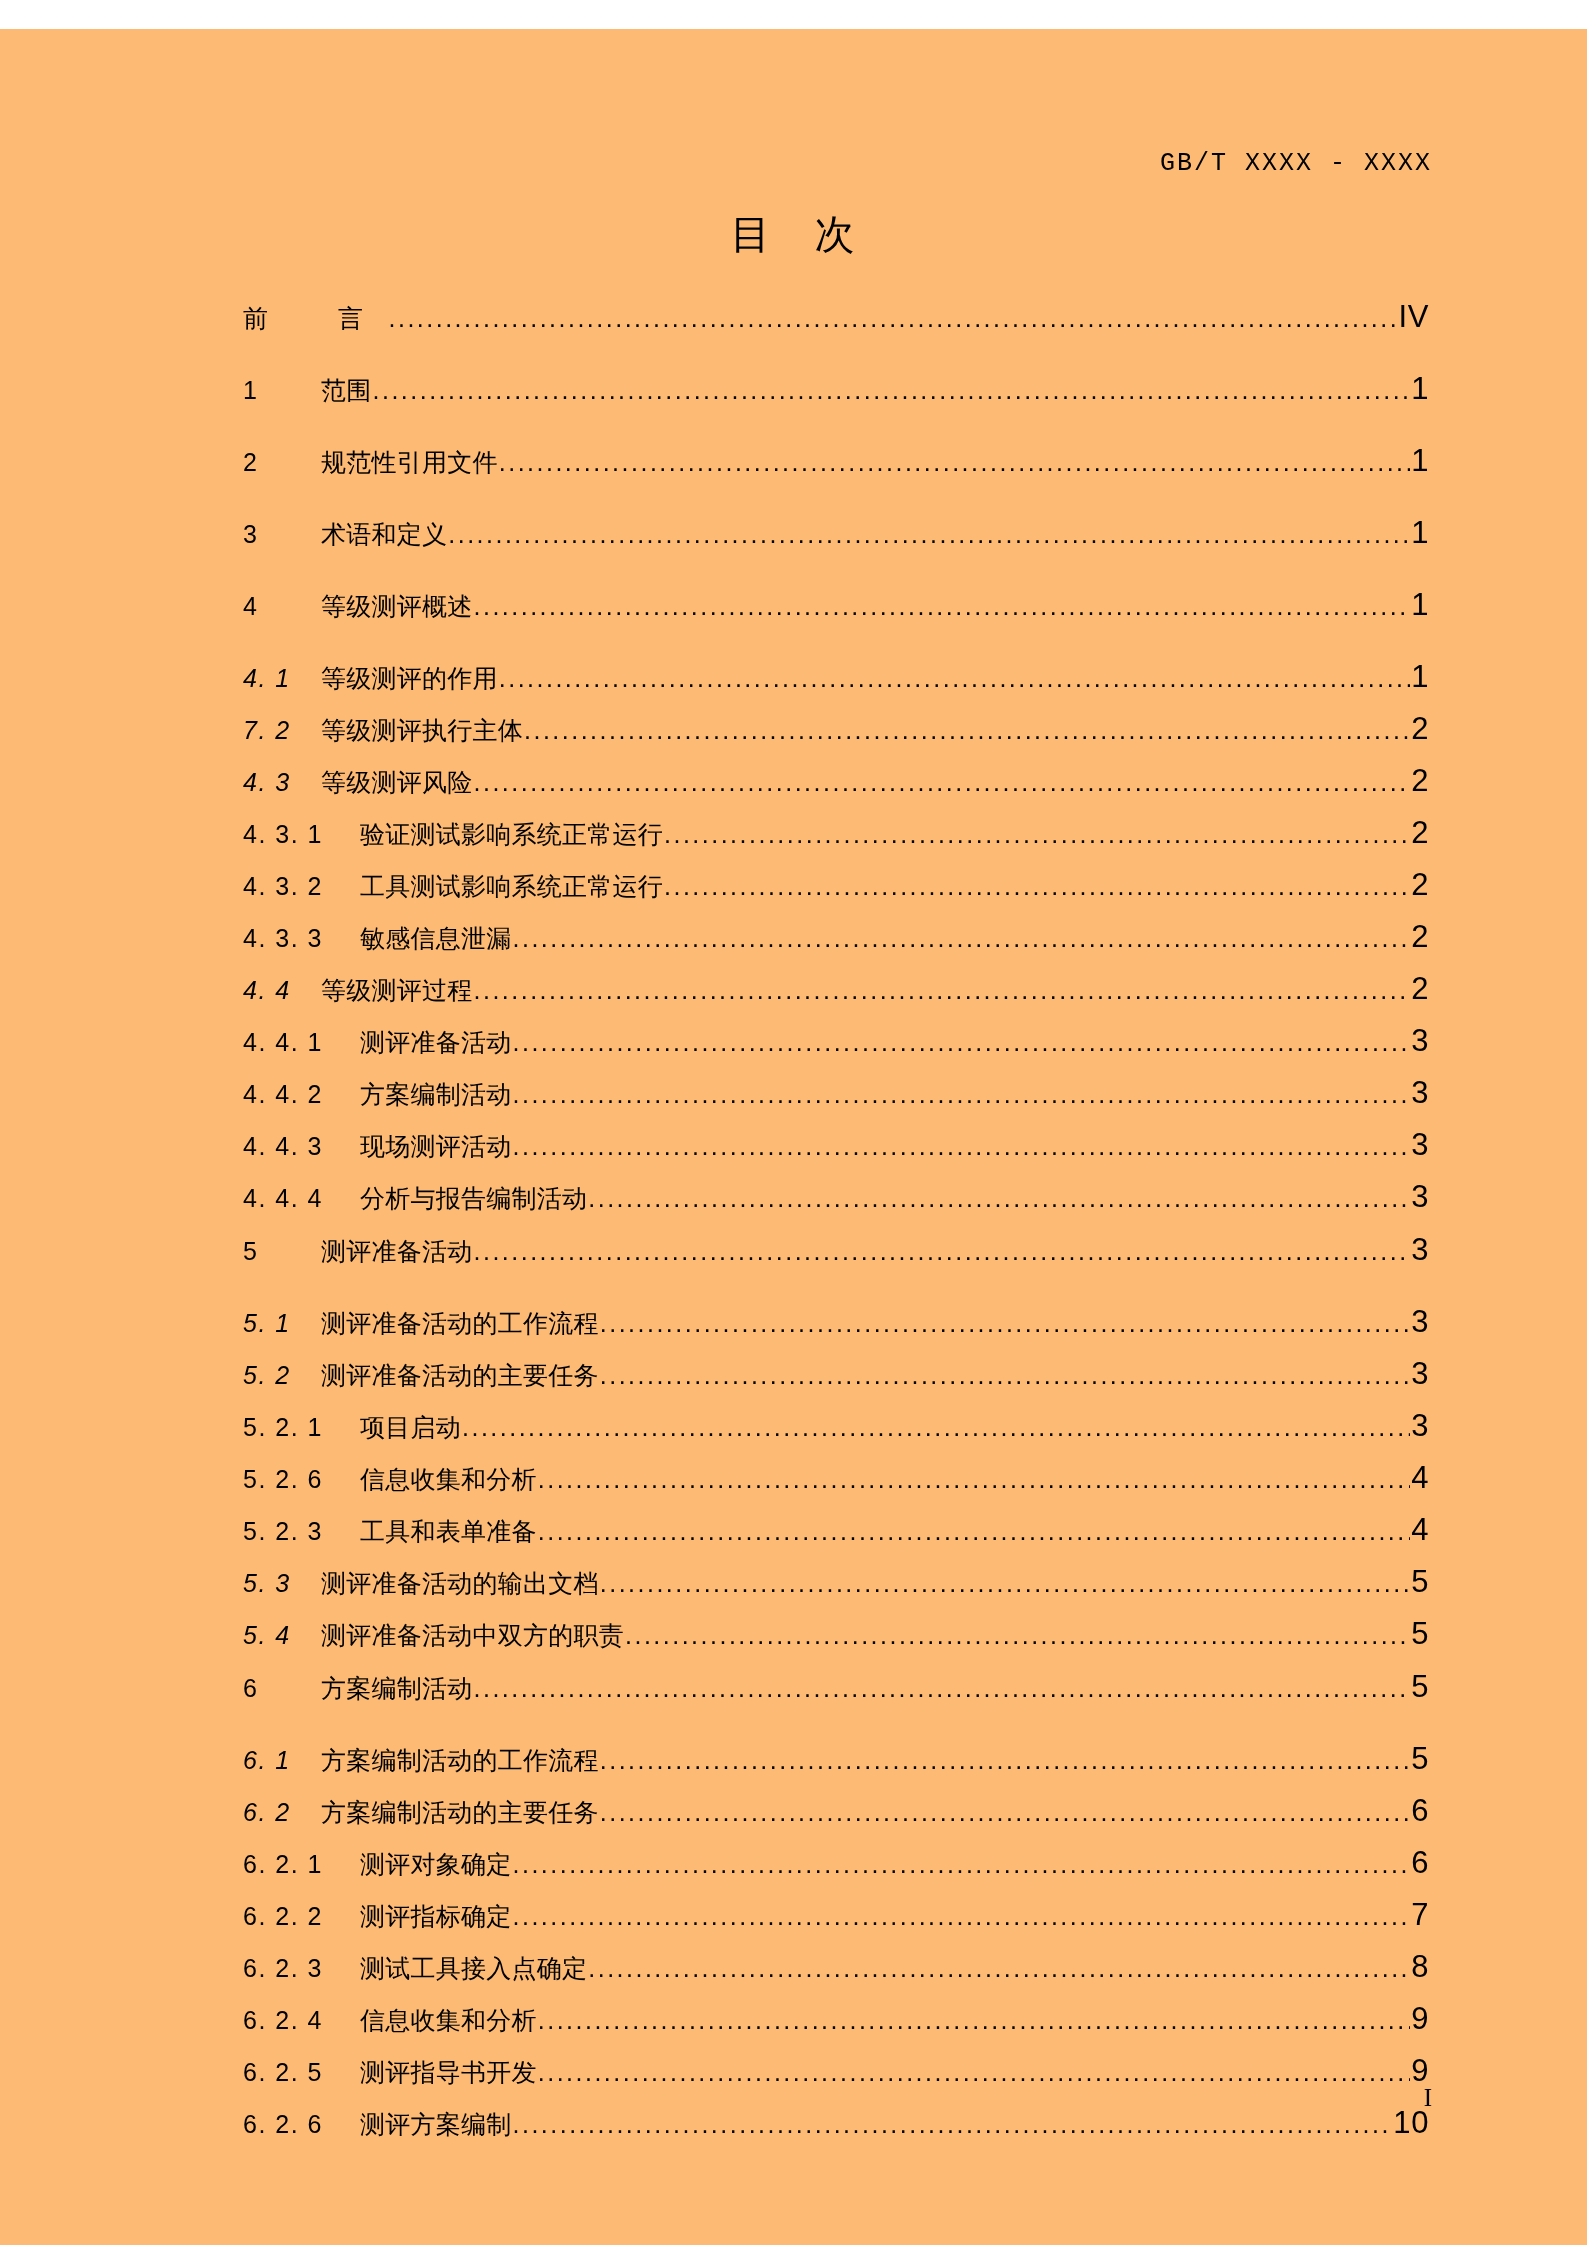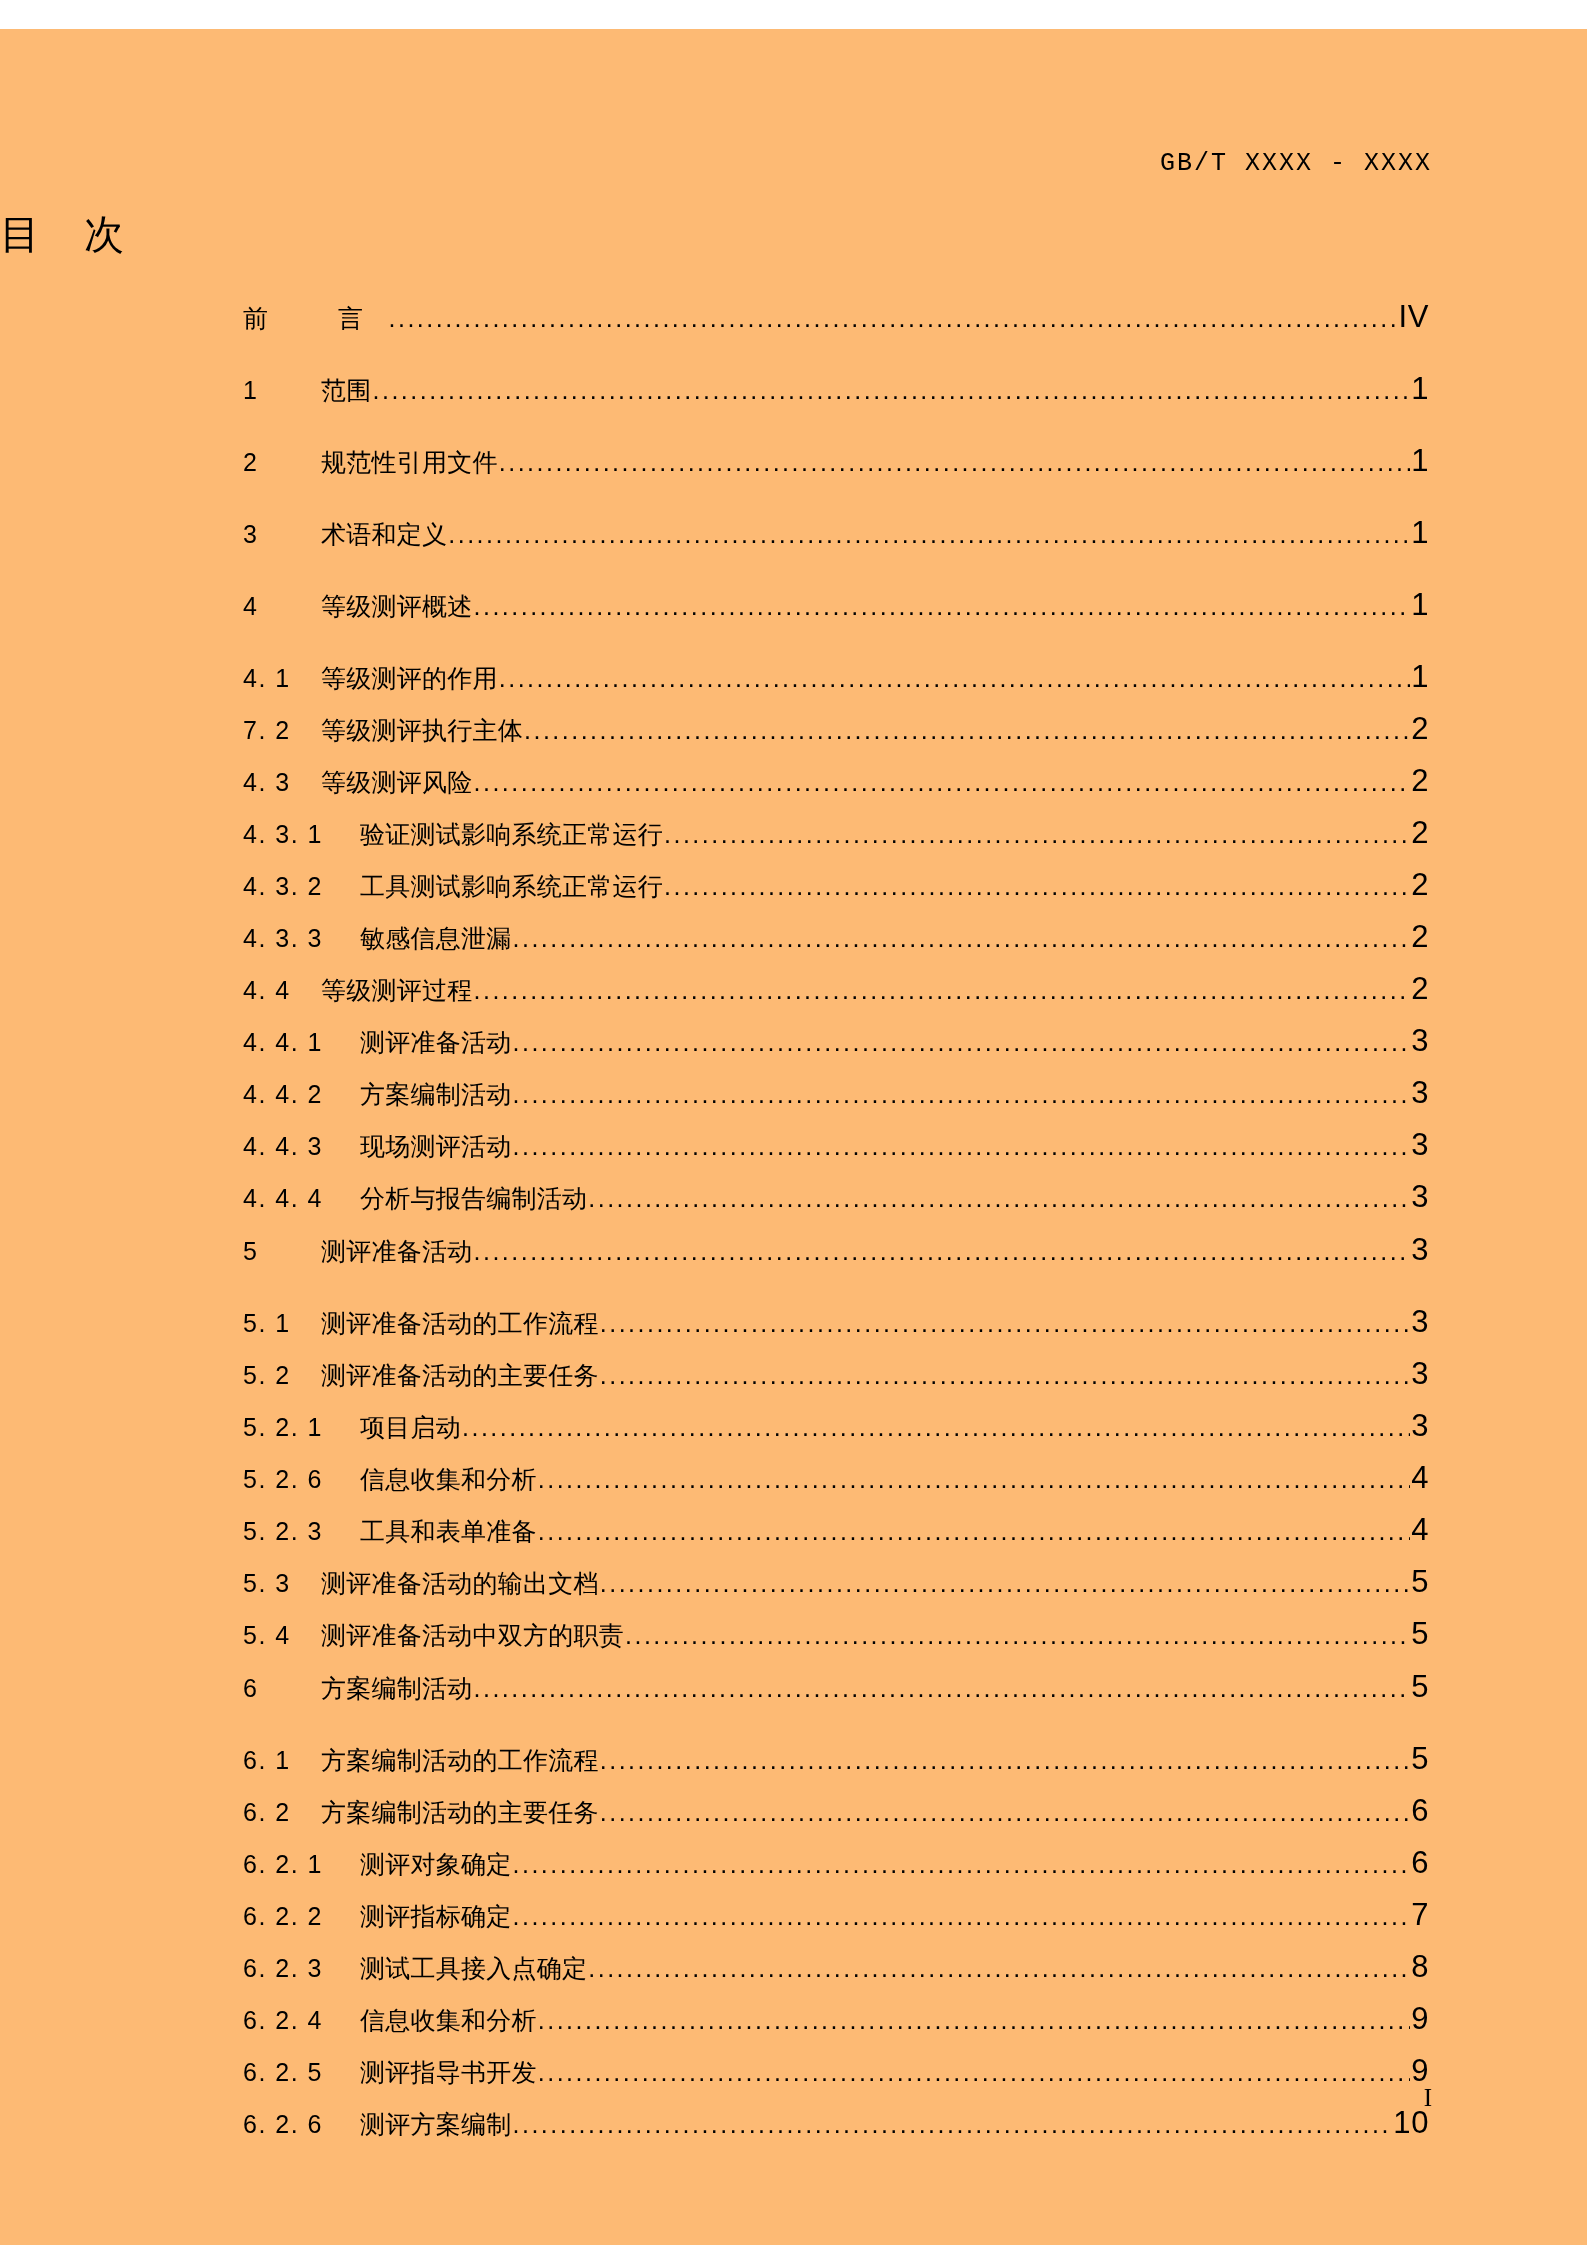--- a/index.html
+++ b/index.html
@@ -34,20 +34,21 @@
     color: #000;
     white-space: pre;
   }
 
   
   .doc-title {
     position: absolute;
     top: 178px;
     left: 0;
     right: 0;
+    text-align: center;
     font-size: 40px;
     font-weight: 400;
     letter-spacing: 0.05em;
     white-space: pre;
   }
 
   
   .toc {
     position: absolute;
     top: 272px;
@@ -67,21 +68,21 @@
   .toc-row.gap-before { margin-top: 20px; }
   .toc-row.gap-after  { margin-bottom: 39px; }
 
   
   .num {
     flex: 0 0 auto;
     font-family: "Liberation Sans", "DejaVu Sans", sans-serif;
     letter-spacing: 0.06em;
   }
   .num.lvl1 { width: 78px; }
-  .num.lvl2 { width: 78px; }
+  .num.lvl2 { width: 78px; font-style: italic; }
   .num.lvl3 { width: 117px; }
 
   
   .front-label {
     flex: 0 0 auto;
     letter-spacing: 0.9em;
     padding-right: 2px;
   }
 
   .title-txt {

